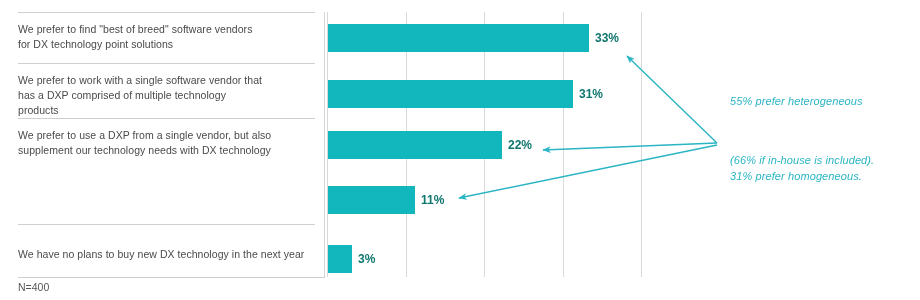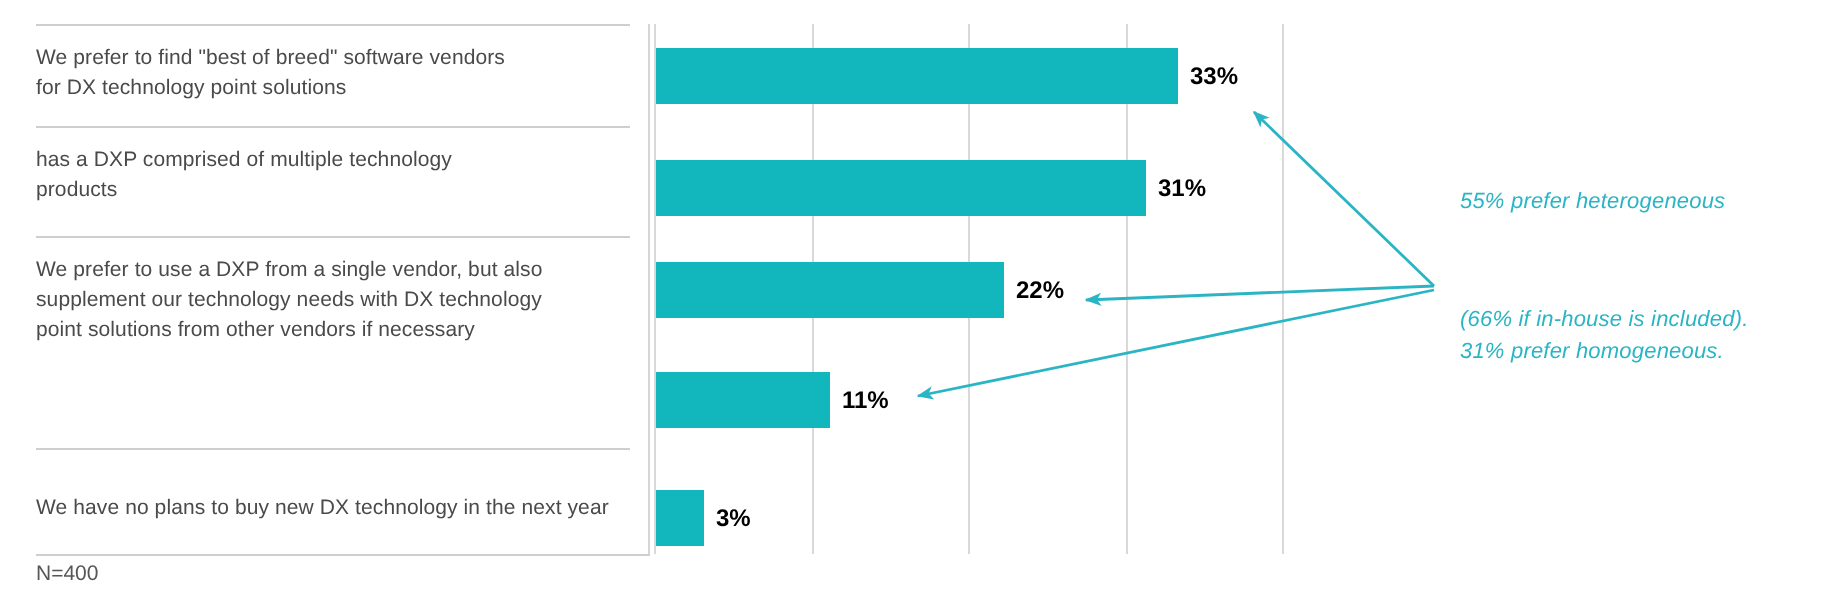--- a/index.html
+++ b/index.html
@@ -77,21 +77,21 @@
   }
   .bar {
     position: absolute;
     height: 28px;
     background: #12b7bd;
   }
   .bar-value {
     position: absolute;
     font-size: 12px;
     font-weight: bold;
-    color: #000000;
+    color: #0f766e;
     white-space: nowrap;
   }
 
   
   #annotations {
     position: absolute;
     left: 0;
     top: 0;
     width: 920px;
     height: 300px;
@@ -116,30 +116,30 @@
 
     <div class="cat-row" style="top:0px; height:51px;">
       <div class="cat-label">
         <div>We prefer to find "best of breed" software vendors</div>
         <div>for  DX technology point solutions</div>
       </div>
     </div>
 
     <div class="cat-row" style="top:51px; height:55px;">
       <div class="cat-label">
+        <div>We prefer to work with a single software vendor that</div>
         <div>has  a DXP comprised of multiple technology</div>
         <div>products</div>
       </div>
     </div>
 
     <div class="cat-row" style="top:106px; height:52px;">
       <div class="cat-label">
         <div>We prefer to use a DXP from a single vendor, but also</div>
         <div>supplement our technology needs with DX technology</div>
-        <div>point  solutions from other vendors if necessary</div>
       </div>
     </div>
 
 
     <div class="cat-row" style="top:212px; height:54px; padding-top:22px;">
       <div class="cat-label">
         <div>We have no plans to buy new DX technology in the next year</div>
       </div>
     </div>
 

